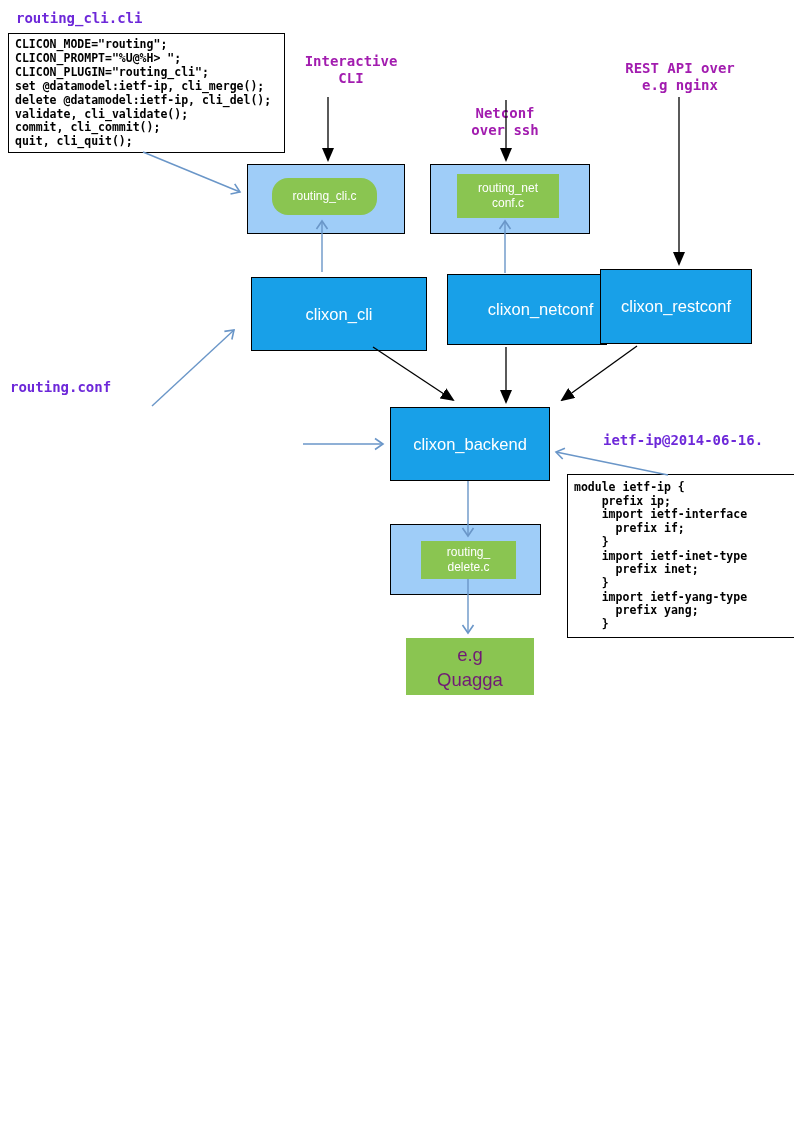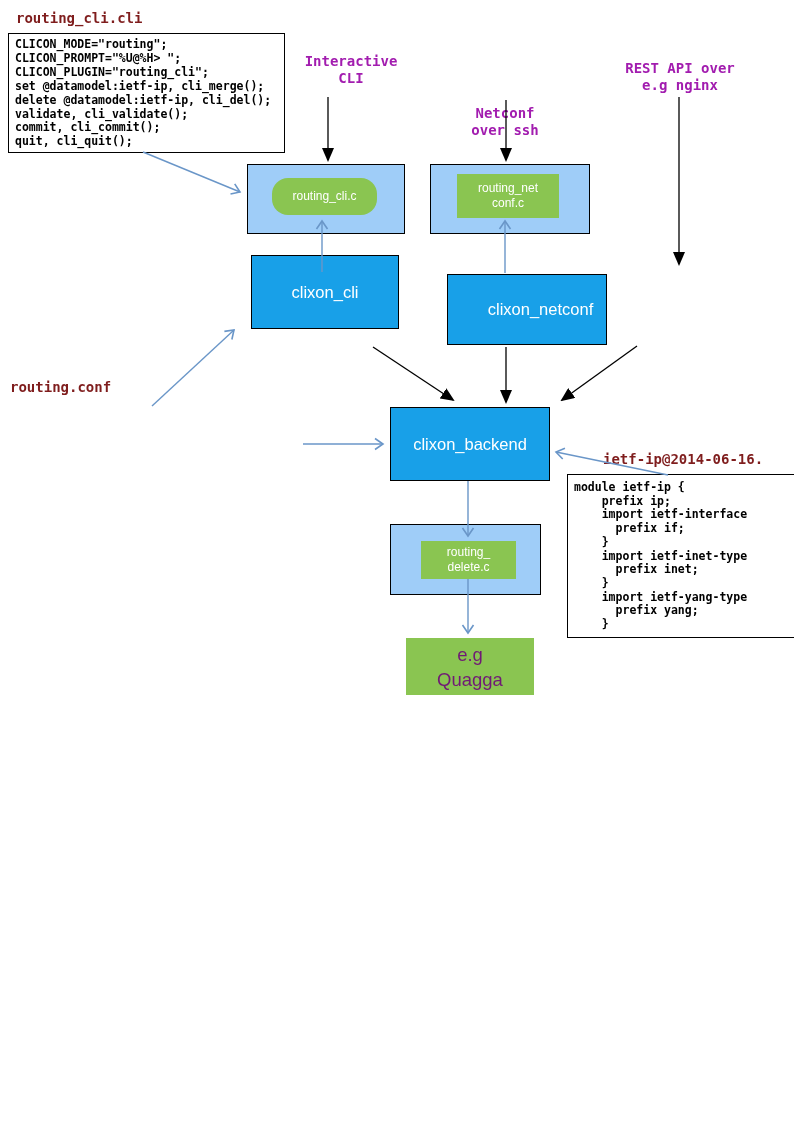--- a/index.html
+++ b/index.html
@@ -2,21 +2,21 @@
 <html style="--node-blue: #18a0e8; --container-light-blue: #9fcdf8; --plugin-green: #8ac551; --arrow-blue: #6a96c8; --arrow-black: #000000;"><head>
 <meta charset="utf-8">
 <style>
   html,body{margin:0;padding:0;background:#fff;}
   #canvas{
     position:relative;width:794px;height:1123px;background:#fff;
     overflow:hidden;font-family:"Liberation Sans",sans-serif;
   }
   .mono-title{
     position:absolute;font-family:"DejaVu Sans Mono",monospace;
-    font-weight:bold;font-size:14px;color:#7f1d1d;white-space:pre;
+    font-weight:bold;font-size:14px;color:#6d28d9;white-space:pre;
   }
   .annotation{
     position:absolute;font-family:"DejaVu Sans Mono",monospace;
     font-weight:bold;font-size:14px;color:#a21caf;text-align:center;
     white-space:pre-line;line-height:17px;
   }
   .code-box{
     position:absolute;box-sizing:border-box;border:1.5px solid #000;
     background:#fff;font-family:"DejaVu Sans Mono",monospace;
     font-weight:bold;font-size:11.5px;line-height:13.9px;
@@ -71,31 +71,32 @@
   <div class="annotation" style="left:596px;top:60px;width:168px;">REST API over
 e.g nginx</div>
 
   <div class="container-box" style="left:247px;top:164px;width:158px;height:70px;"></div>
   <div class="plugin" style="left:272px;top:178px;width:105px;height:37px;border-radius:16px;">routing_cli.c</div>
 
   <div class="container-box" style="left:430px;top:164px;width:160px;height:70px;"></div>
   <div class="plugin" style="left:457px;top:174px;width:102px;height:44px;">routing_net
 conf.c</div>
 
-  <div class="node" style="left:251px;top:255px;width:148px;height:74px;">clixon_cli</div>
+  <div class="node" style="left:251px;top:277px;width:176px;height:74px;">clixon_cli</div>
 
   <div class="node" style="left:447px;top:274px;width:160px;height:71px;padding-left:27px;">clixon_netconf</div>
 
+  <div class="node" style="left:600px;top:269px;width:152px;height:75px;">clixon_restconf</div>
 
   <div class="mono-title" style="left:10px;top:379px;">routing.conf</div>
 
 
   <div class="node" style="left:390px;top:407px;width:160px;height:74px;">clixon_backend</div>
 
-  <div class="mono-title" style="left:603px;top:432px;margin-top:19px;">ietf-ip@2014-06-16.</div>
+  <div class="mono-title" style="left:603px;top:432px;">ietf-ip@2014-06-16.</div>
 
   <div class="code-box" style="left:567px;top:474px;width:252px;height:164px;line-height:13.7px;padding-top:6px;">module ietf-ip {
     prefix ip;
     import ietf-interface
       prefix if;
     }
     import ietf-inet-type
       prefix inet;
     }
     import ietf-yang-type

